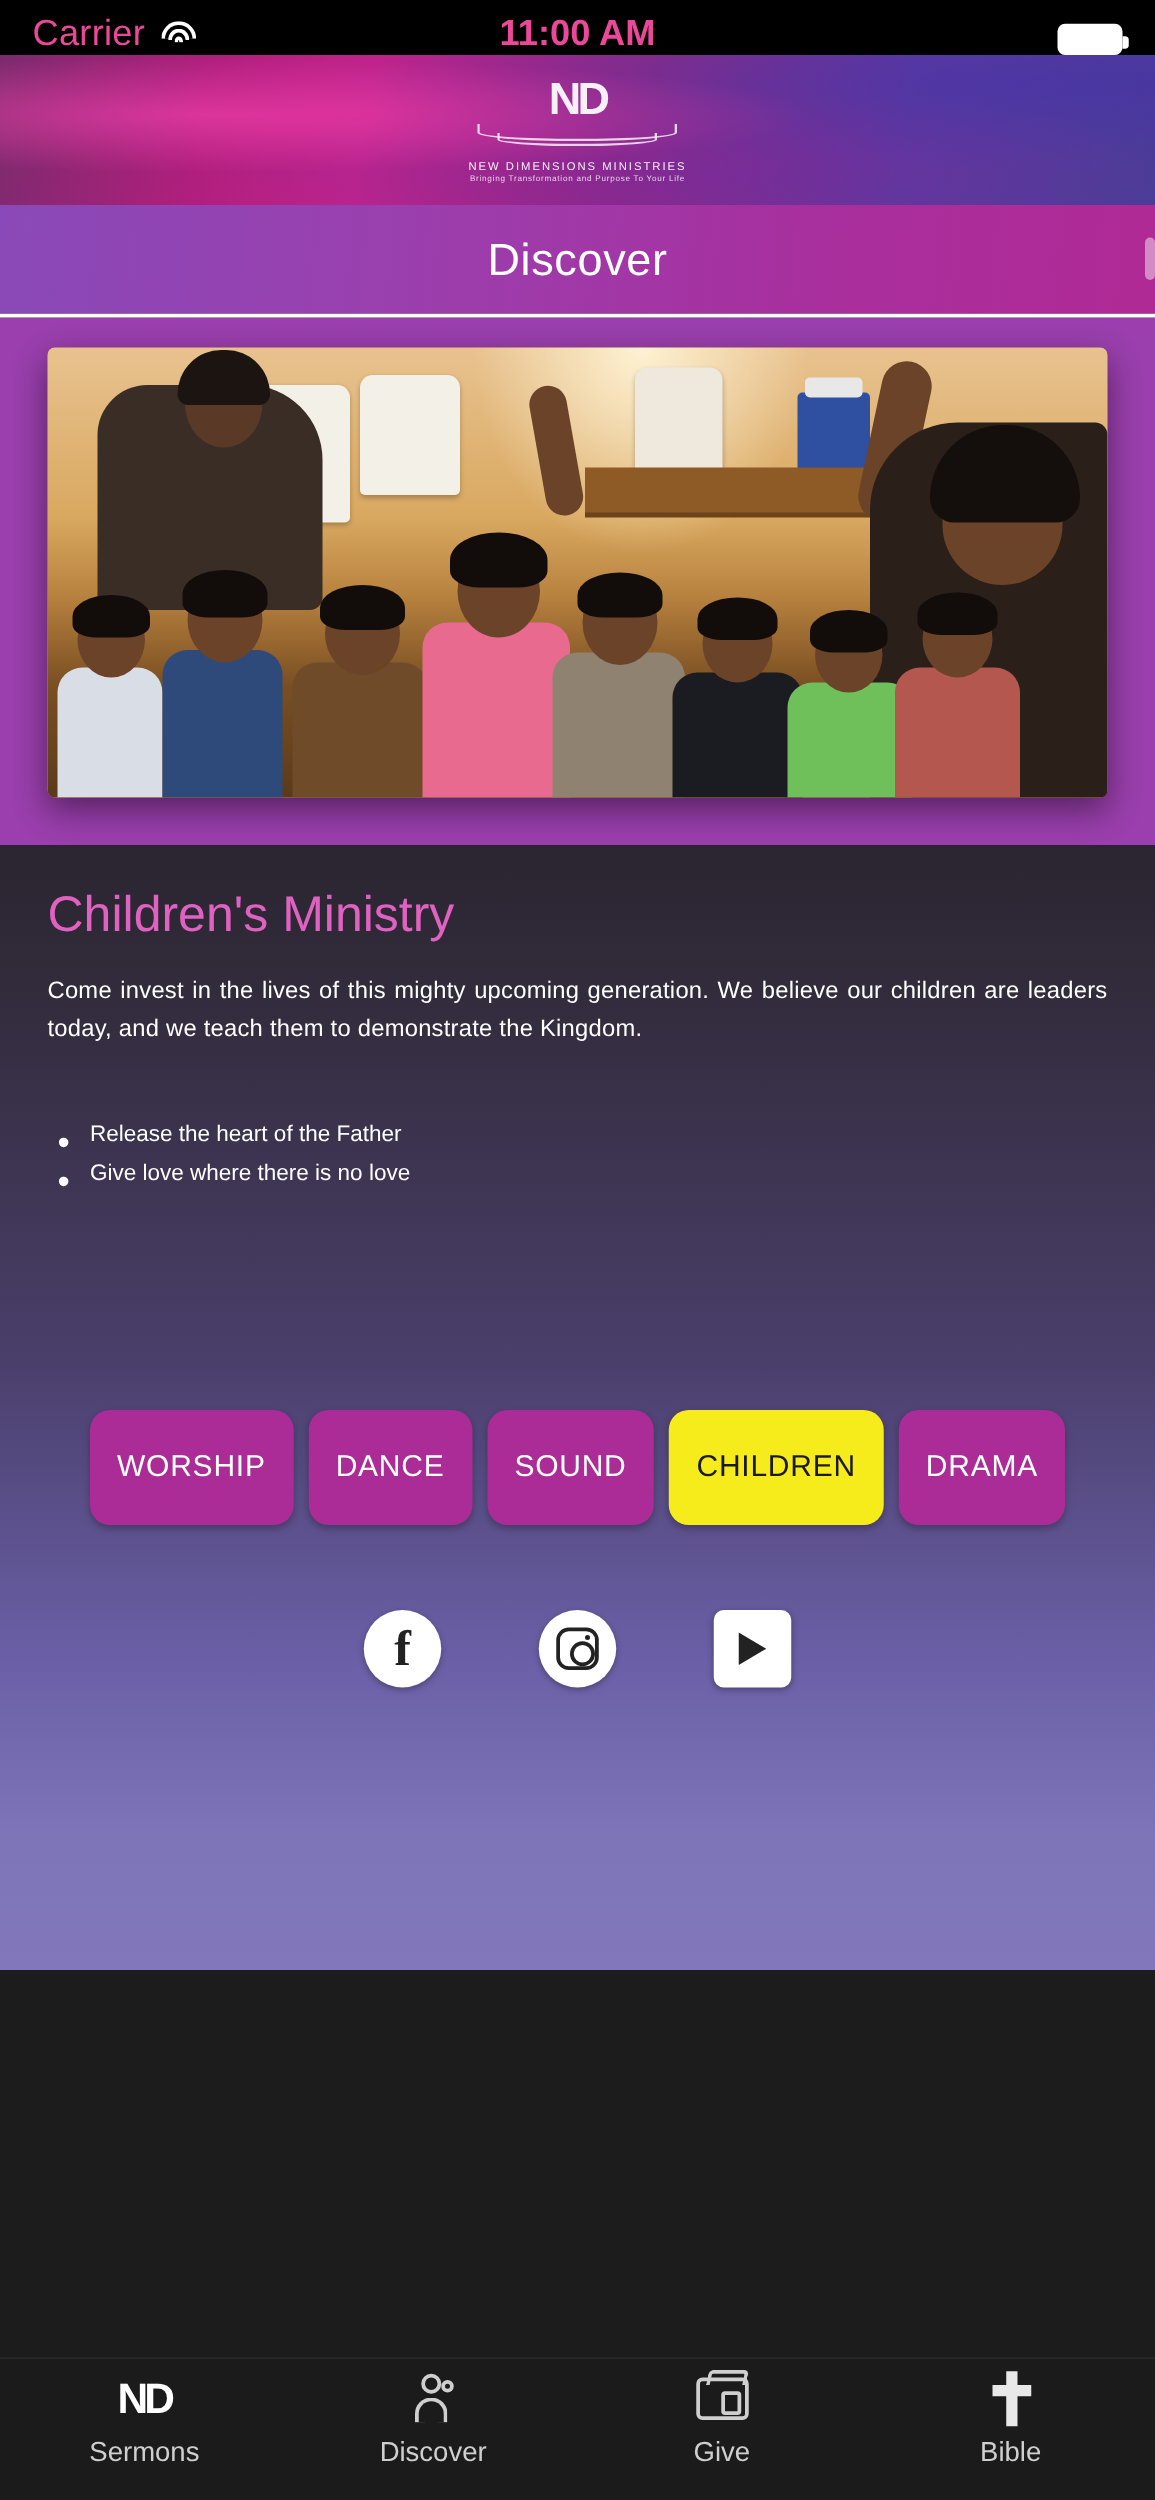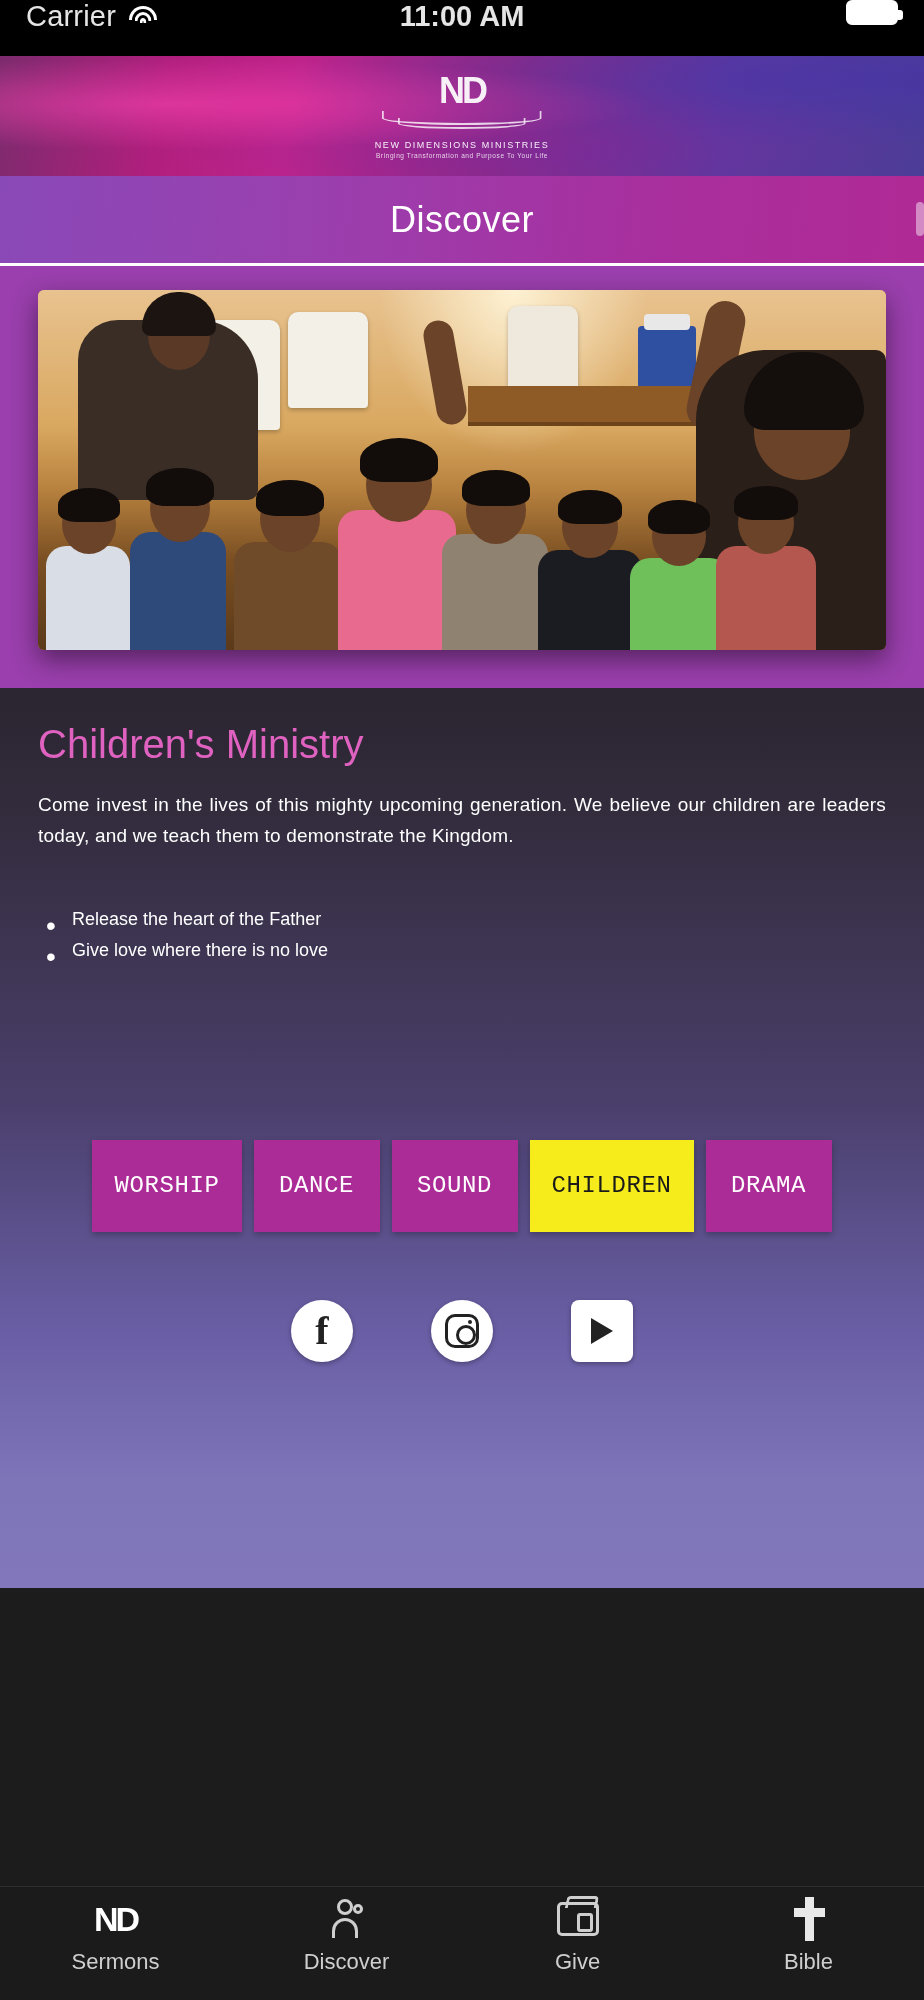--- a/index.html
+++ b/index.html
@@ -13,25 +13,25 @@
   .phone {
     position: relative;
     width: 924px;
     height: 2000px;
     background: #1c1c1c;
     overflow: hidden;
   }
 
   
   .statusbar {
-    height: 56px;
+    height: 44px;
     background: #000;
-    color: #e5e5e5;
+    color: #ec4899;
     display: flex;
-    align-items: flex-start;
+    align-items: flex-end;
     padding: 0 26px;
     position: relative;
   }
   .status-left { display: flex; align-items: center; gap: 12px; }
   .carrier { font-size: 29px; letter-spacing: .2px; }
   .wifi-icon { display: inline-block; width: 30px; height: 22px; position: relative; }
   .wifi-icon i {
     position: absolute; border: 3px solid #fff; border-bottom: none;
     border-radius: 50% 50% 0 0 / 100% 100% 0 0; left: 50%; transform: translateX(-50%);
   }
@@ -171,26 +171,25 @@
   .bullets li:before {
     content: "•"; position: absolute; left: 8px; top: -2px; font-size: 28px; color: #fff;
   }
 
   
   .chips {
     display: flex; gap: 12px; justify-content: center;
     margin-top: 174px;
   }
   .chip {
-    background: #ab2b97; color: #fff; border-radius: 0;
+    background: #ab2b97; color: #fff; border-radius: 16px;
     padding: 0 22px; height: 92px; min-width: 126px;
     display: flex; align-items: center; justify-content: center;
     font-size: 24px; letter-spacing: .6px;
     box-shadow: 0 3px 6px rgba(0,0,0,.25);
-    font-family: Liberation Mono, monospace;
   }
   .chip.active { background: #f6eb1b; color: #1a1a1a; }
 
   
   .socials { display: flex; justify-content: center; gap: 78px; margin-top: 68px; }
   .social {
     width: 62px; height: 62px; border-radius: 31px; background: #fff;
     display: flex; align-items: center; justify-content: center;
     color: #222; box-shadow: 0 2px 5px rgba(0,0,0,.3);
   }

